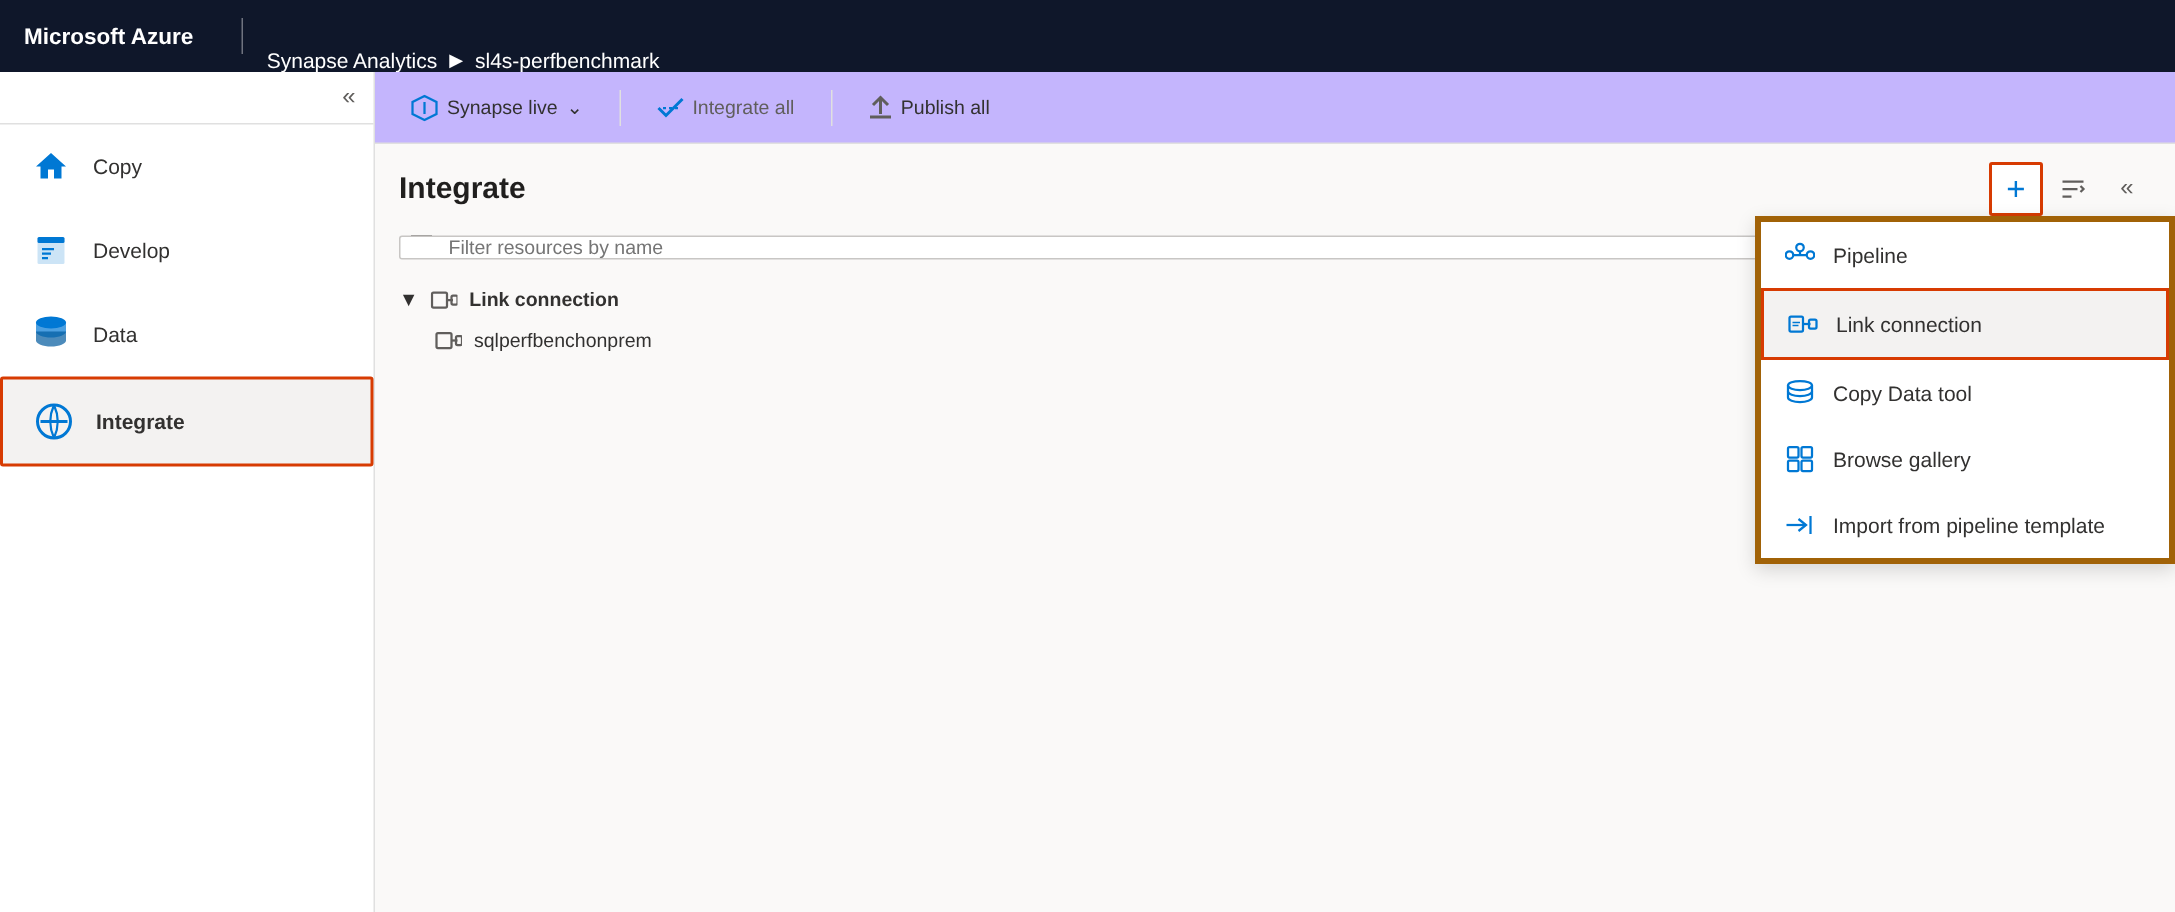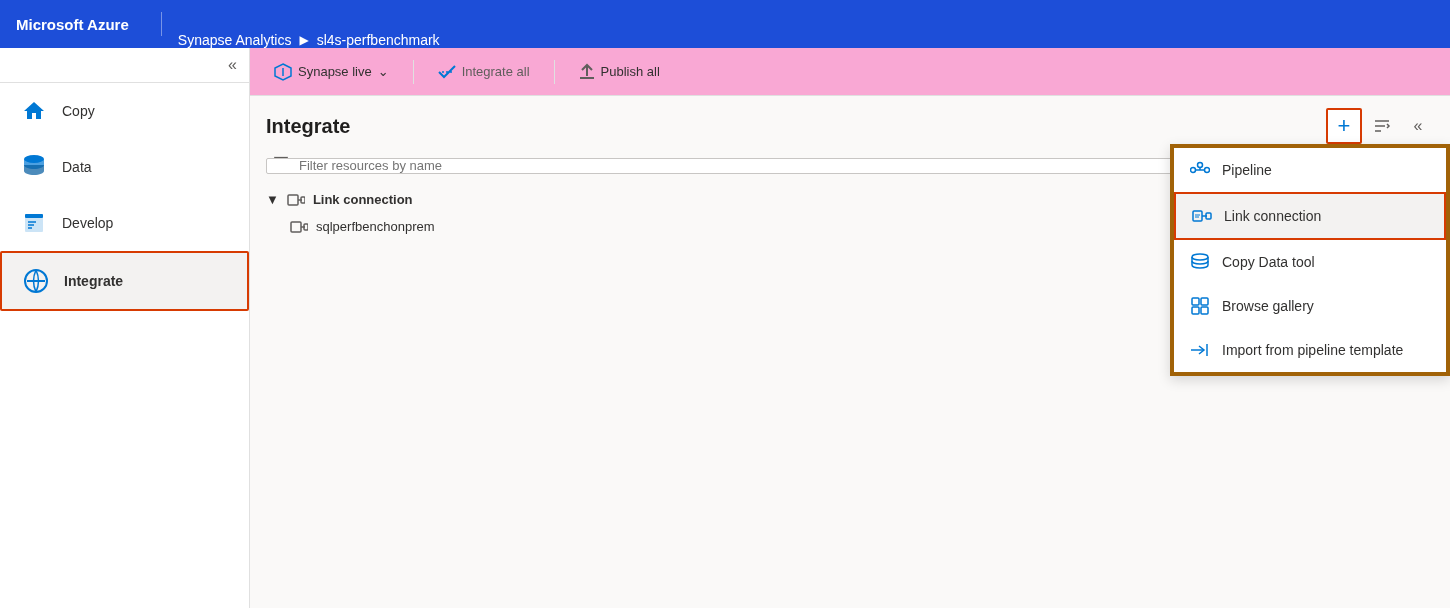--- a/index.html
+++ b/index.html
@@ -1,20 +1,20 @@
 <!DOCTYPE html>
 <html><head>
   <meta charset="utf-8">
   <style>
     * { margin: 0; padding: 0; box-sizing: border-box; }
     body { font-family: 'Segoe UI', sans-serif; width: 1450px; height: 608px; overflow: hidden; background: #f3f2f1; }
 
     
     .header {
-      background: #1d4ed8;
+      background: #0f172a;
       height: 48px;
       display: flex;
       align-items: center;
       padding: 0 16px;
       gap: 0;
     }
     .header-brand {
       color: white;
       font-size: 15px;
       font-weight: 600;
@@ -99,21 +99,21 @@
     .content-area {
       flex: 1;
       display: flex;
       flex-direction: column;
       background: #faf9f8;
     }
 
     
     .toolbar {
       height: 48px;
-      background: #f9a8d4;
+      background: #c4b5fd;
       border-bottom: 1px solid #e0e0e0;
       display: flex;
       align-items: center;
       padding: 0 16px;
       gap: 8px;
     }
     .toolbar-synapse {
       display: flex;
       align-items: center;
       gap: 6px;
@@ -307,40 +307,40 @@
       <span class="sidebar-icon">
         <svg width="24" height="24" viewBox="0 0 24 24" fill="#0078d4">
           <path d="M10 20v-6h4v6h5v-8h3L12 3 2 12h3v8z"></path>
         </svg>
       </span>
       <span>Copy</span>
     </button>
 
     <button class="sidebar-item">
       <span class="sidebar-icon">
-        <svg width="24" height="28" viewBox="0 0 24 28" fill="none">
-          <ellipse cx="12" cy="6" rx="10" ry="4" fill="#0078d4"></ellipse>
-          <path d="M2 6v6c0 2.2 4.5 4 10 4s10-1.8 10-4V6" fill="#0078d4" opacity="0.7"></path>
-          <path d="M2 12v6c0 2.2 4.5 4 10 4s10-1.8 10-4v-6" fill="#005a9e" opacity="0.7"></path>
-        </svg>
-      </span>
-      <span>Data</span>
-    </button>
-
-    <button class="sidebar-item">
-      <span class="sidebar-icon">
         <svg width="24" height="24" viewBox="0 0 24 24" fill="none">
           <rect x="3" y="3" width="18" height="18" rx="1" fill="#0078d4" opacity="0.2"></rect>
           <rect x="3" y="3" width="18" height="4" rx="1" fill="#0078d4"></rect>
           <line x1="6" y1="11" x2="14" y2="11" stroke="#0078d4" stroke-width="1.5"></line>
           <line x1="6" y1="14" x2="12" y2="14" stroke="#0078d4" stroke-width="1.5"></line>
           <line x1="6" y1="17" x2="10" y2="17" stroke="#0078d4" stroke-width="1.5"></line>
         </svg>
       </span>
       <span>Develop</span>
+    </button>
+
+    <button class="sidebar-item">
+      <span class="sidebar-icon">
+        <svg width="24" height="28" viewBox="0 0 24 28" fill="none">
+          <ellipse cx="12" cy="6" rx="10" ry="4" fill="#0078d4"></ellipse>
+          <path d="M2 6v6c0 2.2 4.5 4 10 4s10-1.8 10-4V6" fill="#0078d4" opacity="0.7"></path>
+          <path d="M2 12v6c0 2.2 4.5 4 10 4s10-1.8 10-4v-6" fill="#005a9e" opacity="0.7"></path>
+        </svg>
+      </span>
+      <span>Data</span>
     </button>
 
     <button class="sidebar-item active">
       <span class="sidebar-icon">
         <svg width="26" height="26" viewBox="0 0 26 26" fill="none">
           <circle cx="13" cy="13" r="11" stroke="#0078d4" stroke-width="2"></circle>
           <line x1="4" y1="13" x2="22" y2="13" stroke="#0078d4" stroke-width="2"></line>
           <path d="M13 2 Q18 13 13 24" fill="none" stroke="#0078d4" stroke-width="1.5"></path>
           <path d="M13 2 Q8 13 13 24" fill="none" stroke="#0078d4" stroke-width="1.5"></path>
         </svg>

